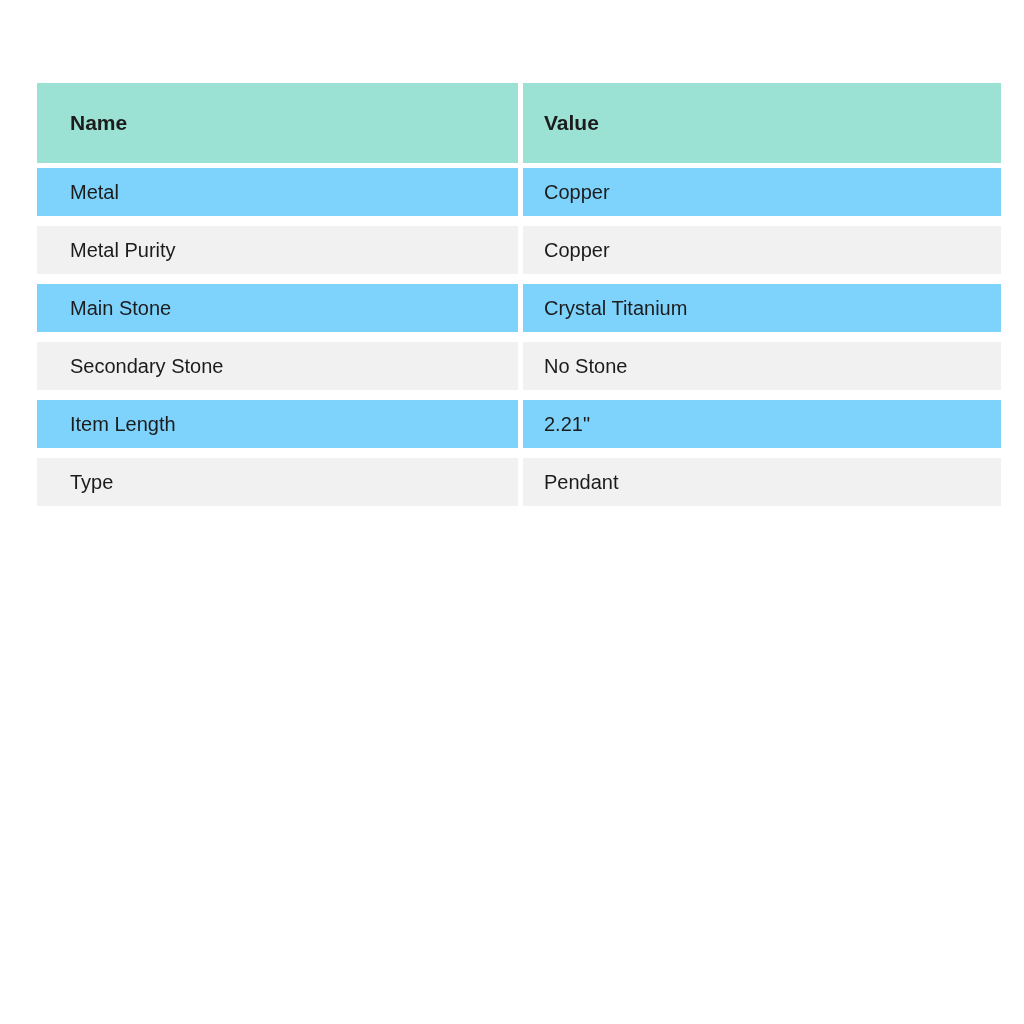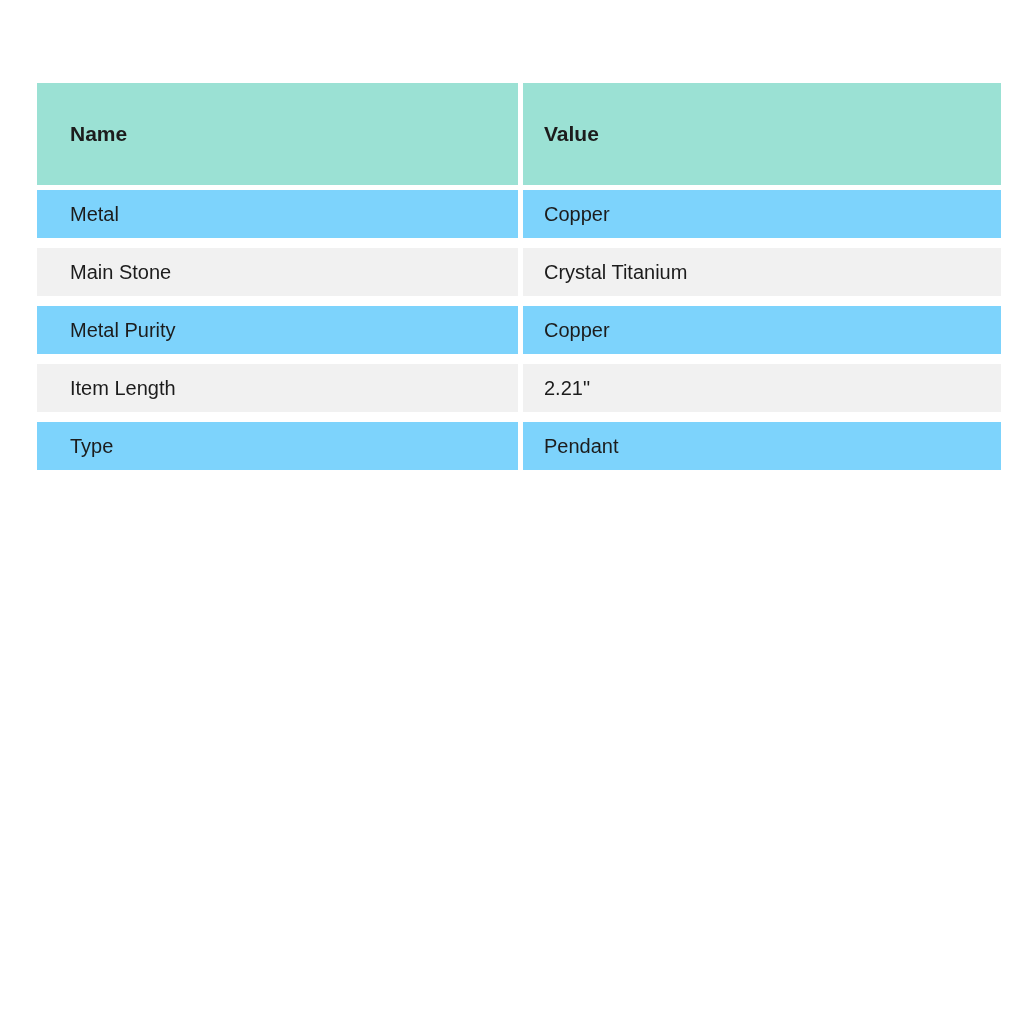--- a/index.html
+++ b/index.html
@@ -31,21 +31,21 @@
   }
   table.spec-table col.col-name  { width: 486px; }
   table.spec-table col.col-value { width: 478px; }
   table.spec-table th {
     background: var(--header-bg);
     height: 68px;
     font-size: 21px;
     font-weight: 600;
     text-align: left;
     vertical-align: middle;
-    padding: 17px;
+    padding: 6px;
   }
   table.spec-table td {
     background: #7dd3fc;
     height: 48px;
     font-size: 20px;
     font-weight: 400;
     text-align: left;
     vertical-align: middle;
     padding: 0;
     border-top: 5px solid var(--gutter);
@@ -81,26 +81,30 @@
         <th>Name</th>
         <th>Value</th>
       </tr>
     </thead>
     <tbody>
       <tr>
         <td>Metal</td>
         <td>Copper</td>
       </tr>
       <tr>
+        <td>Metal Purity</td>
+        <td>Copper</td>
+      </tr>
+      <tr>
         <td>Main Stone</td>
         <td>Crystal Titanium</td>
       </tr>
       <tr>
-        <td>Metal Purity</td>
-        <td>Copper</td>
+        <td>Secondary Stone</td>
+        <td>No Stone</td>
       </tr>
       <tr>
         <td>Item Length</td>
         <td>2.21"</td>
       </tr>
       <tr>
         <td>Type</td>
         <td>Pendant</td>
       </tr>
     </tbody>

